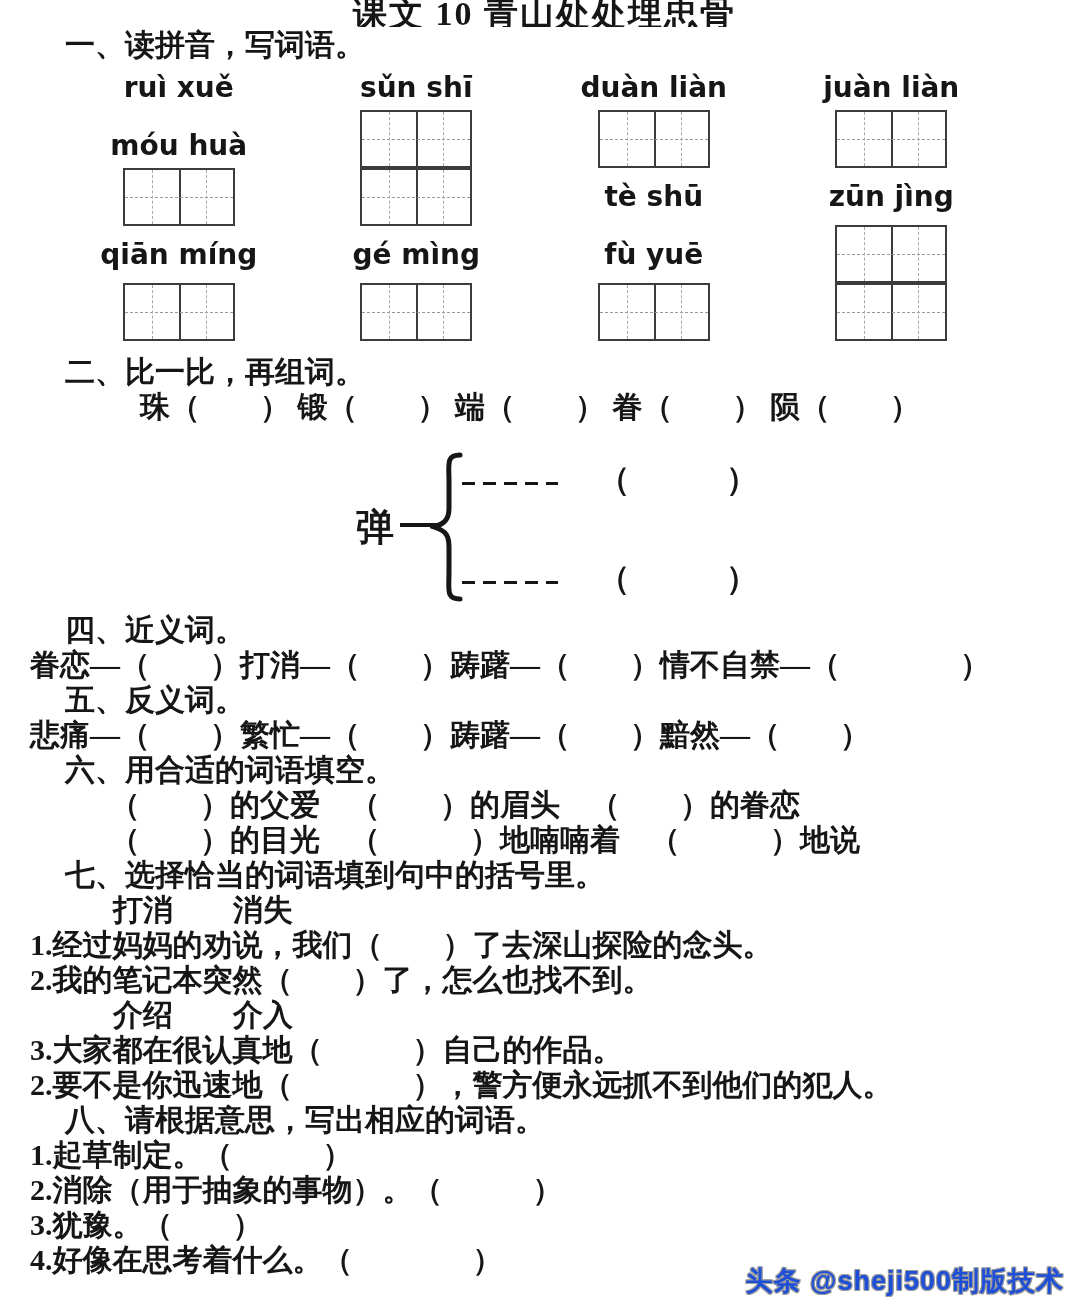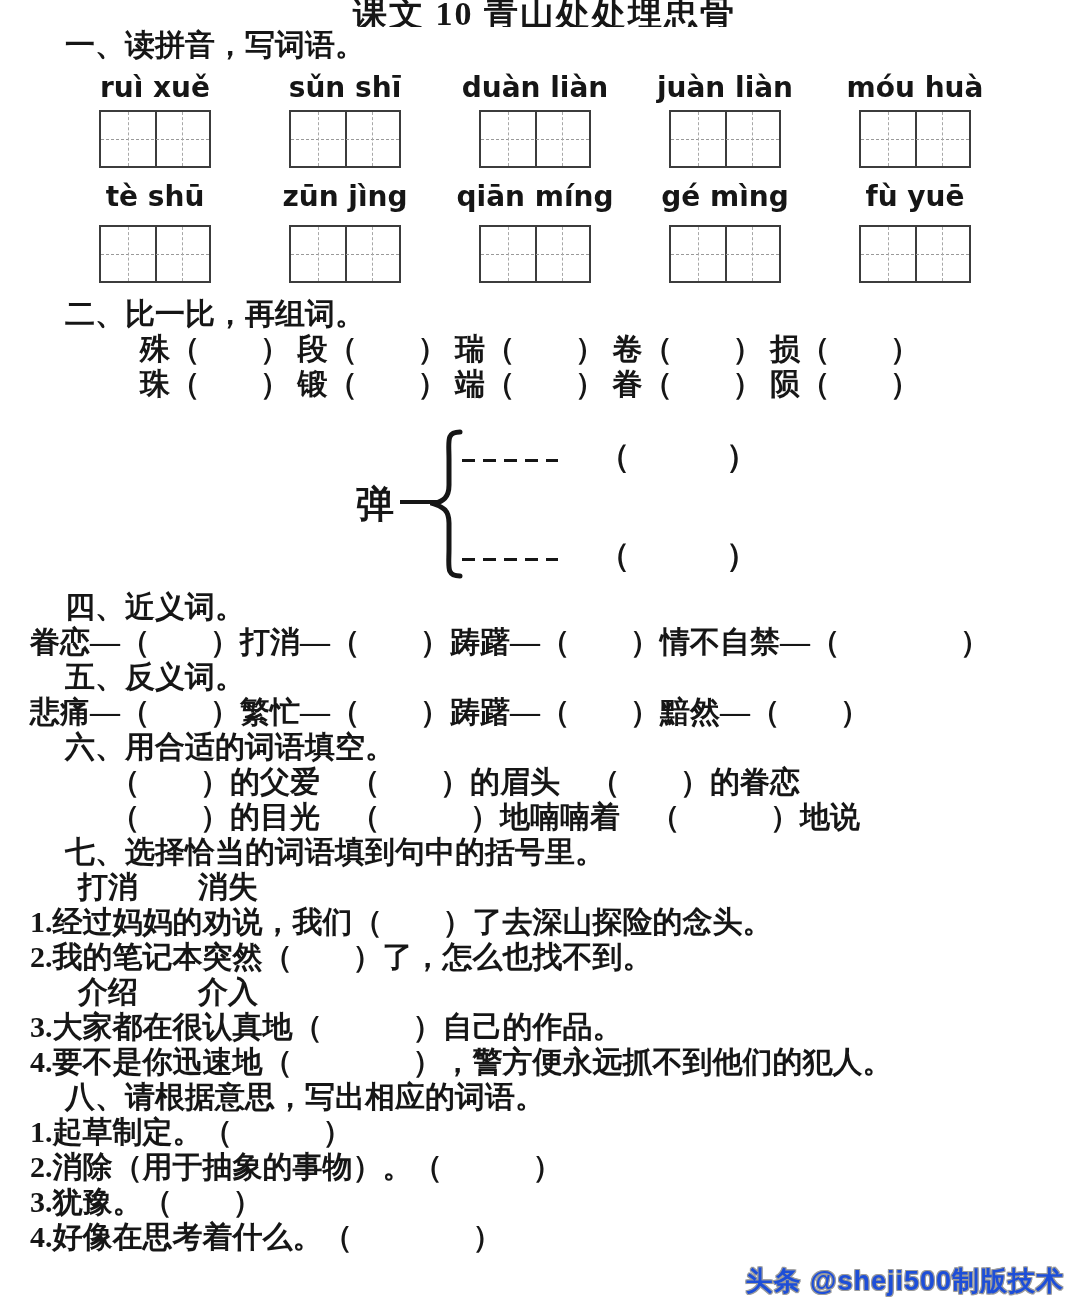--- a/index.html
+++ b/index.html
@@ -5,27 +5,27 @@
   * { margin:0; padding:0; box-sizing:border-box; }
   html,body { width:1080px; height:1311px; background:#ffffff; overflow:hidden; }
   body { font-family:"Liberation Serif", serif; color:#161616; position:relative; }
 
   .title-wrap { height:27px; overflow:hidden; text-align:center;margin-left:9px; }
   .title { font-size:34px; font-weight:700; margin-top:-9px; letter-spacing:2px; }
 
   .h1 { font-size:30px; font-weight:700; line-height:35px; margin-left:65px; white-space:pre; }
   .line { font-size:30px; font-weight:700; line-height:35px; margin-left:30px; white-space:pre; }
   .indent1 { margin-left:140px; }
-  .indent2 { margin-left:78px; }
+  .indent2 { margin-left:113px; }
   .indent3 { margin-left:110px; }
   .mt { margin-top:13px; }
 
   
   .pgrid { margin-left:60px; width:950px; display:grid;
-           grid-template-columns:repeat(5,1fr);
+           grid-template-columns:repeat(4,1fr);
            grid-template-rows:48px 58px 57px 58px;
            justify-items:center; }
   .pin { font-family:"DejaVu Sans", sans-serif; font-weight:700; font-size:28px;
          align-self:end; padding-bottom:6px; white-space:pre; }
   .pin2 { align-self:center; padding-bottom:0; }
   .wbox { position:relative; width:112px; height:58px; border:2px solid #3c3c3c; background:#fff; }
   .wbox .vd { position:absolute; left:50%; top:0; bottom:0; border-left:2px solid #3c3c3c; }
   .wbox .hd { position:absolute; top:50%; left:0; right:0; border-top:1px dashed #9a9a9a; }
   .wbox .q1 { position:absolute; left:25%; top:0; bottom:0; border-left:1px dashed #a8a8a8; }
   .wbox .q2 { position:absolute; left:75%; top:0; bottom:0; border-left:1px dashed #a8a8a8; }
@@ -130,21 +130,20 @@
       </div>
     <div class="wbox">
         <span class="vd"></span>
         <span class="hd"></span>
         <span class="q1"></span>
         <span class="q2"></span>
       </div>
   </div>
 
   <div class="h1 mt">二、比一比，再组词。</div>
-  <div class="line indent1">殊（　　） 段（　　） 瑞（　　） 卷（　　） 损（　　）</div>
   <div class="line indent1">珠（　　） 锻（　　） 端（　　） 眷（　　） 陨（　　）</div>
 
 
   <div class="diagram">
     <span class="dchar">弹</span>
     <span class="dconn"></span>
     <span class="dbrace">
       <svg width="34" height="150" viewBox="0 0 34 150">
         <path d="M30,3 C16,3 19,12 19,30 L19,56 C19,69 13,72 4,75 C13,78 19,81 19,94 L19,120 C19,138 16,147 30,147" fill="none" stroke="#161616" stroke-width="5" stroke-linecap="round"></path>
       </svg>
@@ -164,21 +163,21 @@
   <div class="h1">六、用合适的词语填空。</div>
   <div class="line indent3">（　　）的父爱　（　　）的眉头　（　　）的眷恋</div>
   <div class="line indent3">（　　）的目光　（　　　）地喃喃着　（　　　）地说</div>
 
   <div class="h1">七、选择恰当的词语填到句中的括号里。</div>
   <div class="line indent2">打消　　消失</div>
   <div class="line">1.经过妈妈的劝说，我们（　　）了去深山探险的念头。</div>
   <div class="line">2.我的笔记本突然（　　）了，怎么也找不到。</div>
   <div class="line indent2">介绍　　介入</div>
   <div class="line">3.大家都在很认真地（　　　）自己的作品。</div>
-  <div class="line">4.要不是你迅速地（　　　　），警方便永远抓不到他们的犯人。</div>
+  <div class="line">2.要不是你迅速地（　　　　），警方便永远抓不到他们的犯人。</div>
 
   <div class="h1">八、请根据意思，写出相应的词语。</div>
   <div class="line">1.起草制定。（　　　）</div>
   <div class="line">2.消除（用于抽象的事物）。（　　　）</div>
   <div class="line">3.犹豫。（　　）</div>
   <div class="line">4.好像在思考着什么。（　　　　）</div>
 
   <div class="watermark">头条 @sheji500制版技术</div>
 </div>
 

